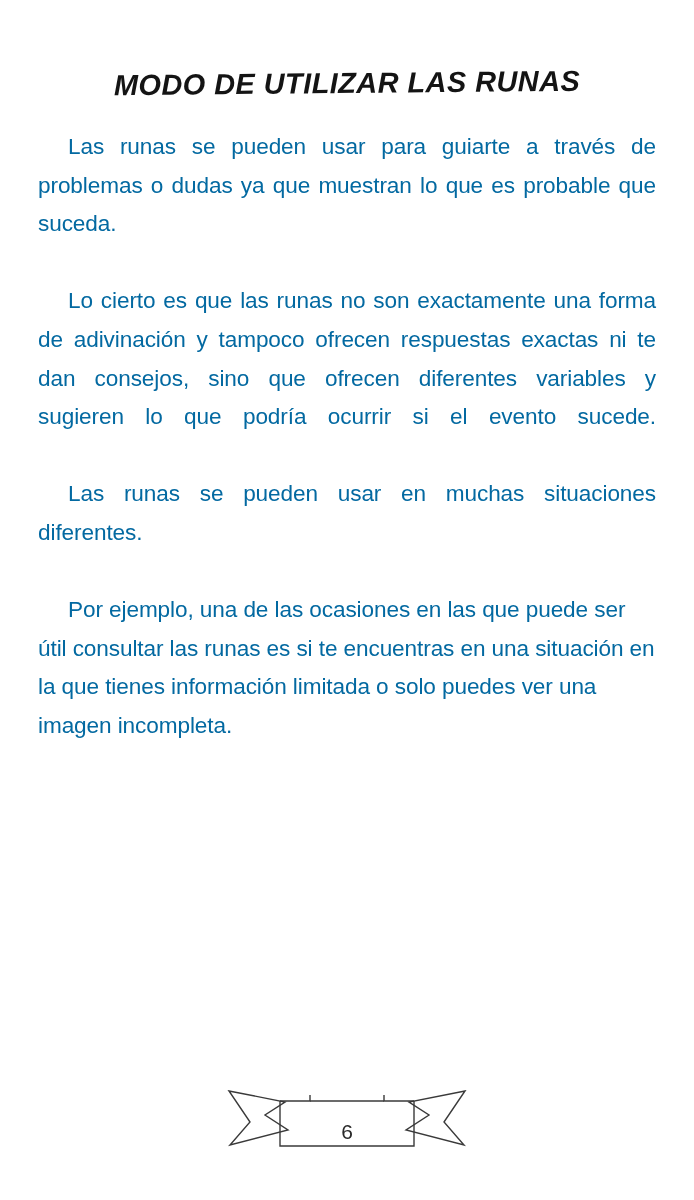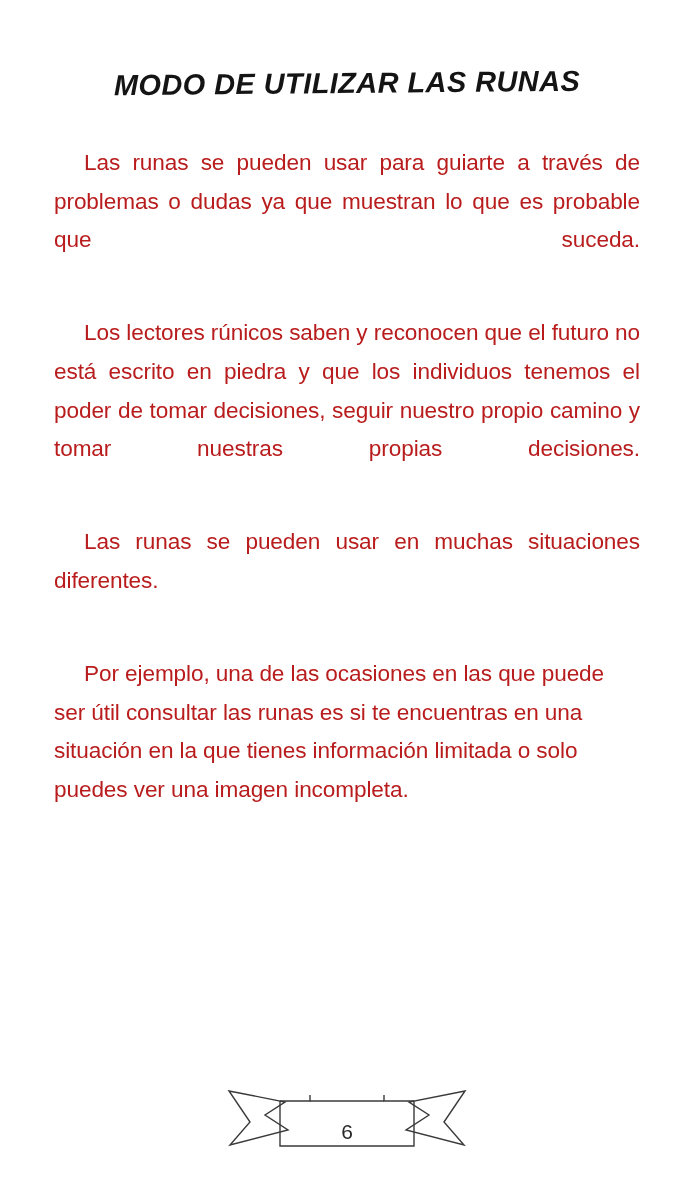--- a/index.html
+++ b/index.html
@@ -43,27 +43,27 @@
   }
 
   
   .body-text {
     position: absolute;
     top: 128px;
     left: 38px;
     width: 618px;
   }
   .body-text p {
-    margin: 16px;
+    margin: 0;
     text-align: justify;
     text-justify: inter-word;
     text-indent: 30px;
     font-size: 22.6px;
     line-height: 38.6px;
-    color: #b91c1c;
+    color: #0369a1;
     letter-spacing: -0.1px;
   }
   .body-text p:last-child {
     text-align: left;
   }
   
   .body-text p::after {
     content: "";
     display: inline-block;
     width: 100%;
@@ -94,21 +94,21 @@
 </style>
 </head>
 <body>
 
 <div class="page">
 
   <h1 class="page-title">MODO DE UTILIZAR LAS RUNAS</h1>
 
   <div class="body-text">
     <p>Las runas se pueden usar para guiarte a través de problemas o dudas ya que muestran lo que es probable que suceda.</p>
-    <p>Los lectores rúnicos saben y reconocen que el futuro no está escrito en piedra y que los individuos tenemos el poder de tomar decisiones, seguir nuestro propio camino y tomar nuestras propias decisiones.</p>
+    <p>Lo cierto es que las runas no son exactamente una forma de adivinación y tampoco ofrecen respuestas exactas ni te dan consejos, sino que ofrecen diferentes variables y sugieren lo que podría ocurrir si el evento sucede.</p>
     <p>Las runas se pueden usar en muchas situaciones diferentes.</p>
     <p>Por ejemplo, una de las ocasiones en las que puede ser útil consultar las runas es si te encuentras en una situación en la que tienes información limitada o solo puedes ver una imagen incompleta.</p>
   </div>
 
   <div class="footer-ornament">
     <svg width="250" height="80" viewBox="0 0 250 80" fill="none">
       <g stroke="#3a3a3a" stroke-width="1.4" stroke-linejoin="miter" fill="none">
 
         <path d="M7 9 L63 20 L43 33 L66 48 L8 63 L28 40 Z"></path>
 

